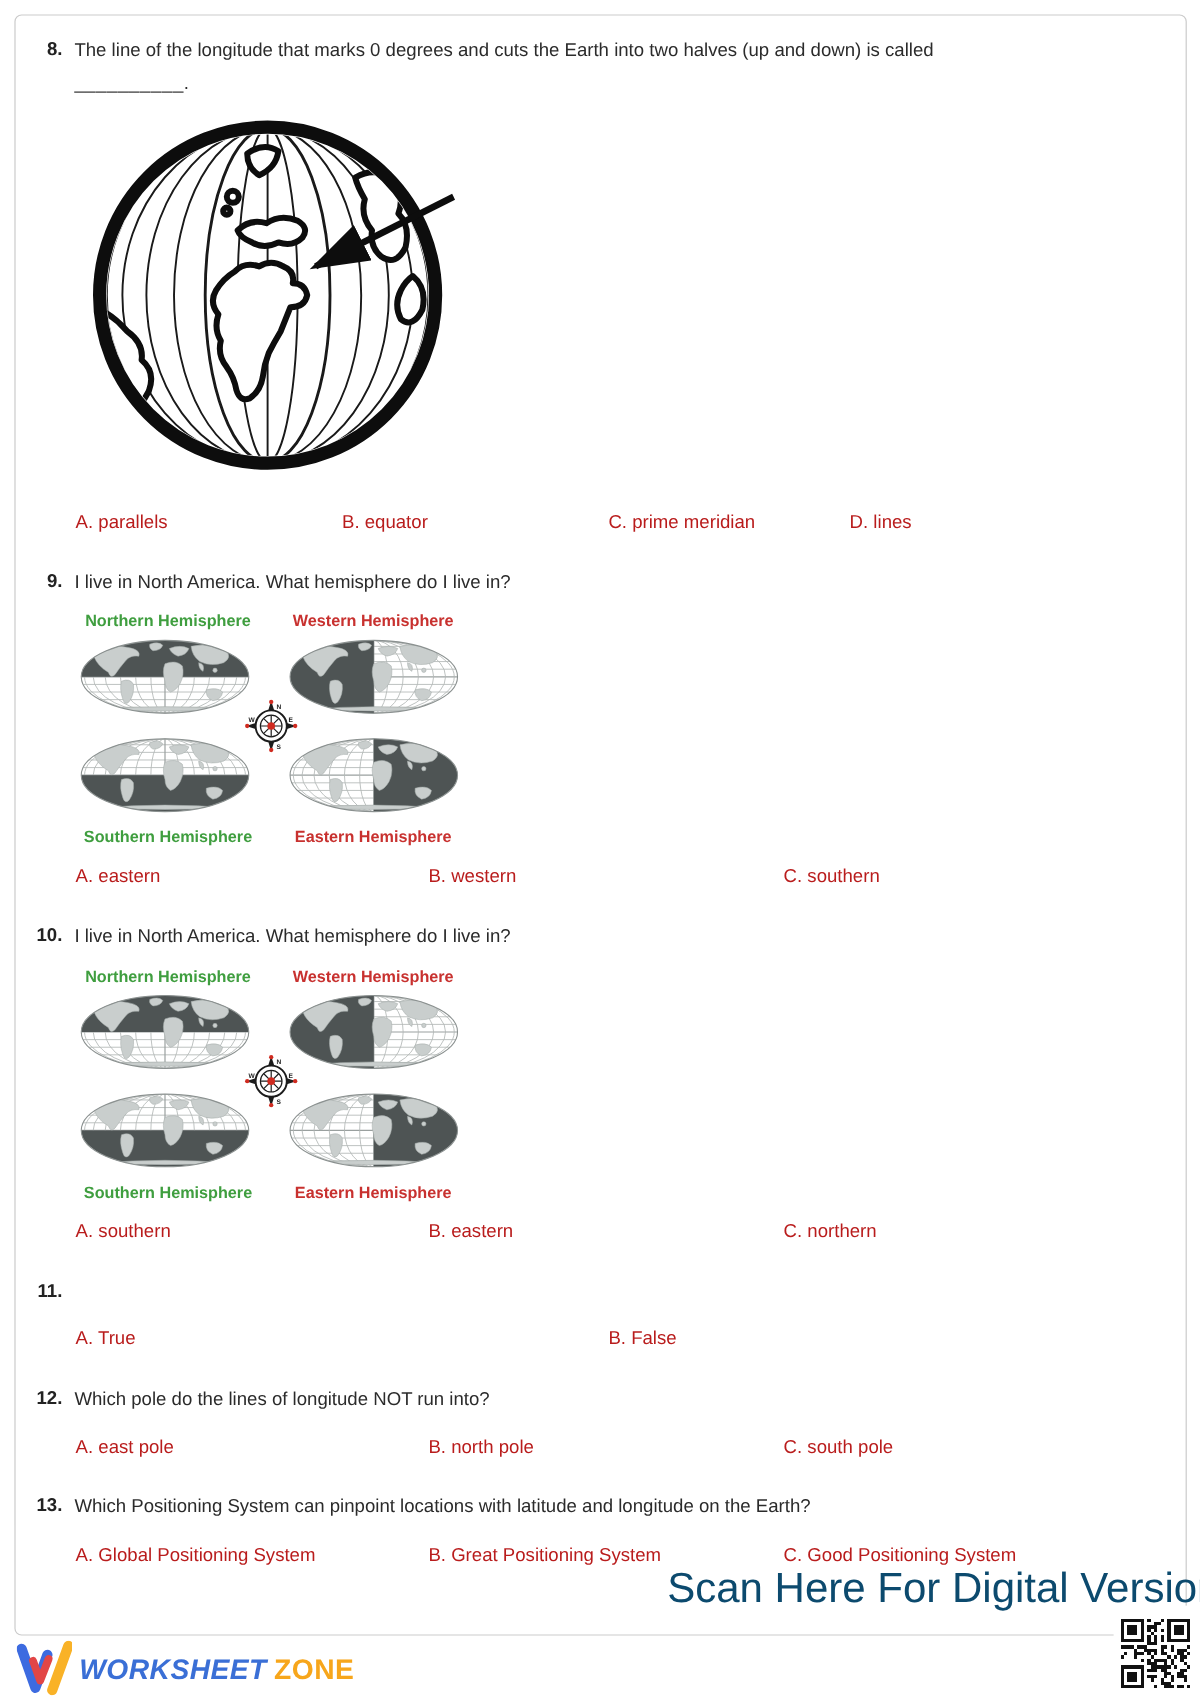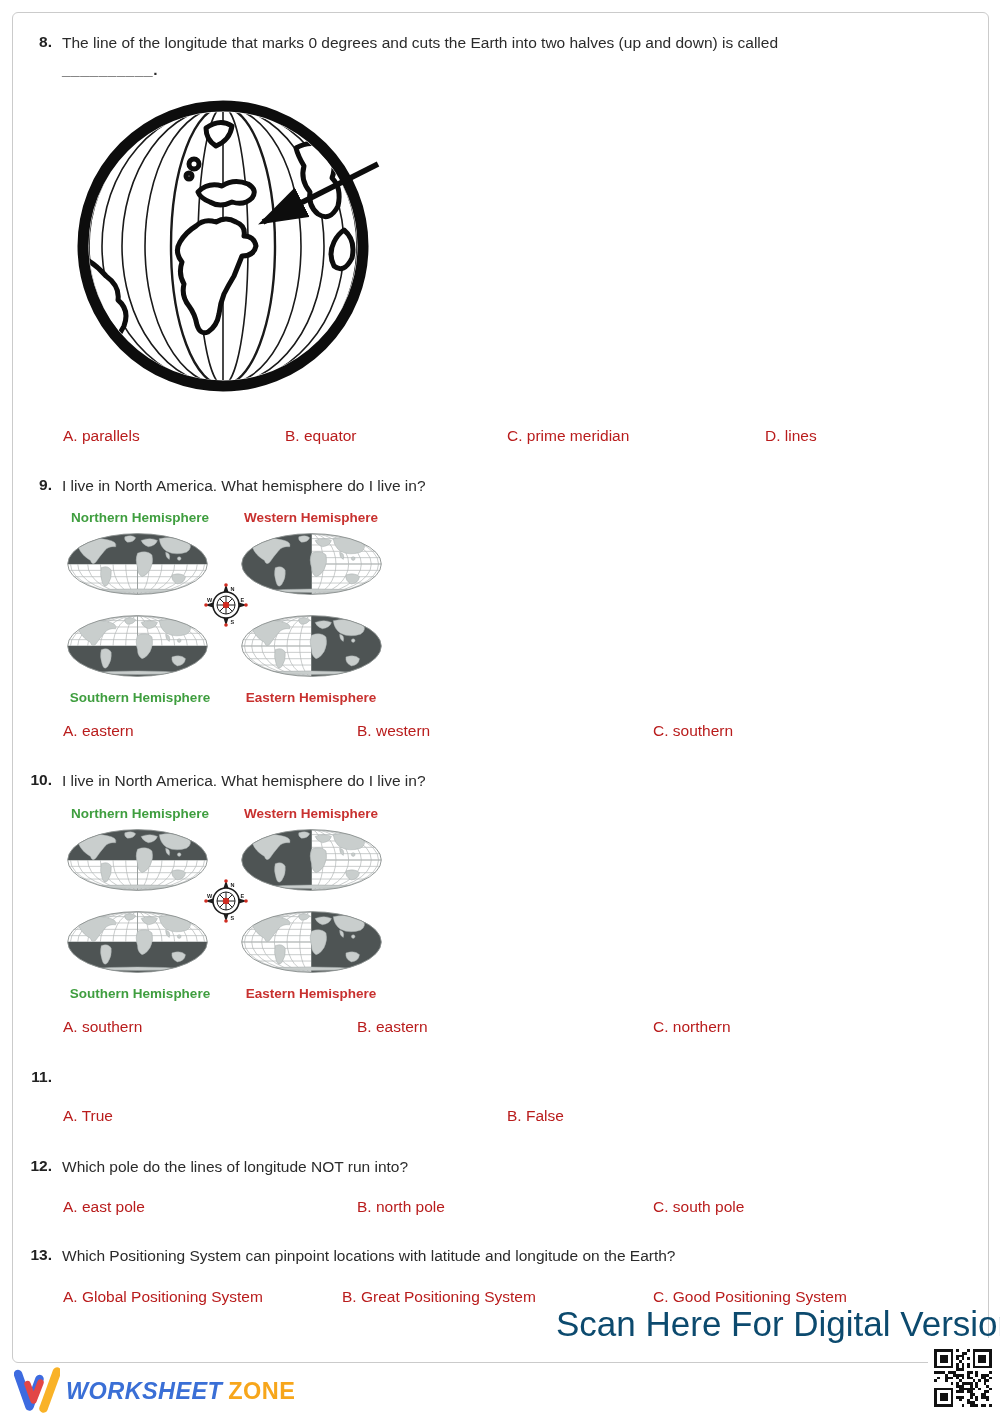--- a/index.html
+++ b/index.html
@@ -2,21 +2,21 @@
 <html><head>
 <meta charset="utf-8">
 <style>
   html,body{margin:0;padding:0;background:#fff;}
   .page{position:relative;width:1000px;height:1414px;background:#ffffff;
         font-family:"Liberation Sans","DejaVu Sans",sans-serif;color:#2b2b2b;overflow:hidden;}
   .sheet-border{position:absolute;left:12px;top:12px;width:977px;height:1351px;
         border:1.5px solid #cbcbcb;border-radius:6px;box-sizing:border-box;background:#fff;}
   .qnum{position:absolute;left:18px;width:34px;text-align:right;font-size:15.5px;font-weight:700;color:#222;}
   .qtext{position:absolute;left:62px;width:900px;font-size:15.5px;color:#2b2b2b;line-height:1.35;}
-  .blank{position:absolute;left:62px;font-size:15.5px;color:#2b2b2b;letter-spacing:0.5px;font-weight:bold;}
+  .blank{position:absolute;left:62px;font-size:15.5px;color:#2b2b2b;letter-spacing:0.5px;}
   .opt{position:absolute;font-size:15.5px;color:#b91c1c;white-space:nowrap;}
   .hlabel{font-family:"Liberation Sans",sans-serif;font-size:13.5px;font-weight:700;}
   .compass-letter{font-family:"Liberation Sans",sans-serif;font-size:5.5px;font-weight:700;fill:#1c1c1c;}
   .figure{position:absolute;}
   .footer-brand-text{position:absolute;left:66px;top:1378px;font-size:23.5px;font-weight:700;letter-spacing:0.4px;white-space:nowrap;}
   .brand-blue{color:#3a6fd6;font-style:italic;}
   .brand-orange{color:#f7a61b;margin-left:6px;}
   .scan-label{position:absolute;left:556px;top:1304px;font-size:35px;color:#0c4a6e;white-space:nowrap;}
   .qr-box{position:absolute;left:928px;top:1338px;width:70px;height:76px;background:#fff;}
   .defs-svg{position:absolute;width:0;height:0;overflow:hidden;}
@@ -133,21 +133,21 @@
       <path d="M238,54 Q256,44 268,56 Q280,68 274,84 Q284,94 280,112 Q272,128 260,120 Q250,112 252,98 Q242,86 246,72 Q240,62 238,54 Z"></path>
       <path d="M286,136 Q298,146 294,164 Q286,180 276,172 Q270,160 276,148 Q280,140 286,136 Z"></path>
       <path d="M18,160 Q36,168 48,182 Q62,192 60,206 Q72,216 66,232 Q58,248 46,256 Q36,264 28,258 Q18,250 22,236 Q14,226 18,212 Q12,200 16,188 Q12,172 18,160 Z"></path>
     </g>
     <line x1="320" y1="70" x2="205" y2="128" stroke="#0d0d0d" stroke-width="5.5" marker-end="url(#ah)"></line>
   </svg>
 
   <span class="opt" style="left:63px;top:427px">A. parallels</span>
   <span class="opt" style="left:285px;top:427px">B. equator</span>
   <span class="opt" style="left:507px;top:427px">C. prime meridian</span>
-  <span class="opt" style="left:765px;top:427px">D. lines</span>
+  <span class="opt" style="left:708px;top:427px">D. lines</span>
 
   <div class="qnum" style="top:476px">9.</div>
   <div class="qtext" style="top:476px">I live in North America. What hemisphere do I live in?</div>
 
   <svg class="figure" style="left:58px;top:506px" width="338" height="200" viewBox="0 0 338 200">
     <text x="82" y="16" text-anchor="middle" class="hlabel" fill="#3f9e3f">Northern Hemisphere</text>
     <text x="253" y="16" text-anchor="middle" class="hlabel" fill="#c8312f">Western Hemisphere</text>
     <use href="#map-top" x="7" y="24" width="145" height="68"></use>
     <use href="#map-left" x="181" y="24" width="145" height="68"></use>
     <use href="#map-bottom" x="7" y="106" width="145" height="68"></use>
@@ -230,21 +230,21 @@
 
   <div class="qnum" style="top:1157px">12.</div>
   <div class="qtext" style="top:1157px">Which pole do the lines of longitude NOT run into?</div>
   <span class="opt" style="left:63px;top:1198px">A. east pole</span>
   <span class="opt" style="left:357px;top:1198px">B. north pole</span>
   <span class="opt" style="left:653px;top:1198px">C. south pole</span>
 
   <div class="qnum" style="top:1246px">13.</div>
   <div class="qtext" style="top:1246px">Which Positioning System can pinpoint locations with latitude and longitude on the Earth?</div>
   <span class="opt" style="left:63px;top:1288px">A. Global Positioning System</span>
-  <span class="opt" style="left:342px;top:1288px">B. Great Positioning System</span>
+  <span class="opt" style="left:357px;top:1288px">B. Great Positioning System</span>
   <span class="opt" style="left:653px;top:1288px">C. Good Positioning System</span>
 
   <svg class="figure" style="left:14px;top:1367px" width="46" height="46" viewBox="0 0 46 46">
     <path d="M4,7 L15.5,39.5 L25.5,12" fill="none" stroke="#3D6BE0" stroke-width="8.5" stroke-linecap="round" stroke-linejoin="round"></path>
     <path d="M13.5,17 L19.5,33.5 L26.5,15.5" fill="none" stroke="#E24646" stroke-width="6.5" stroke-linecap="round" stroke-linejoin="round"></path>
     <path d="M29.5,41.5 L43,4.5" fill="none" stroke="#F9B227" stroke-width="8.5" stroke-linecap="round"></path>
   </svg>
   <div class="footer-brand-text"><span class="brand-blue">WORKSHEET</span><span class="brand-orange">ZONE</span></div>
   <div class="scan-label">Scan Here For Digital Version</div>
   <div class="qr-box">

